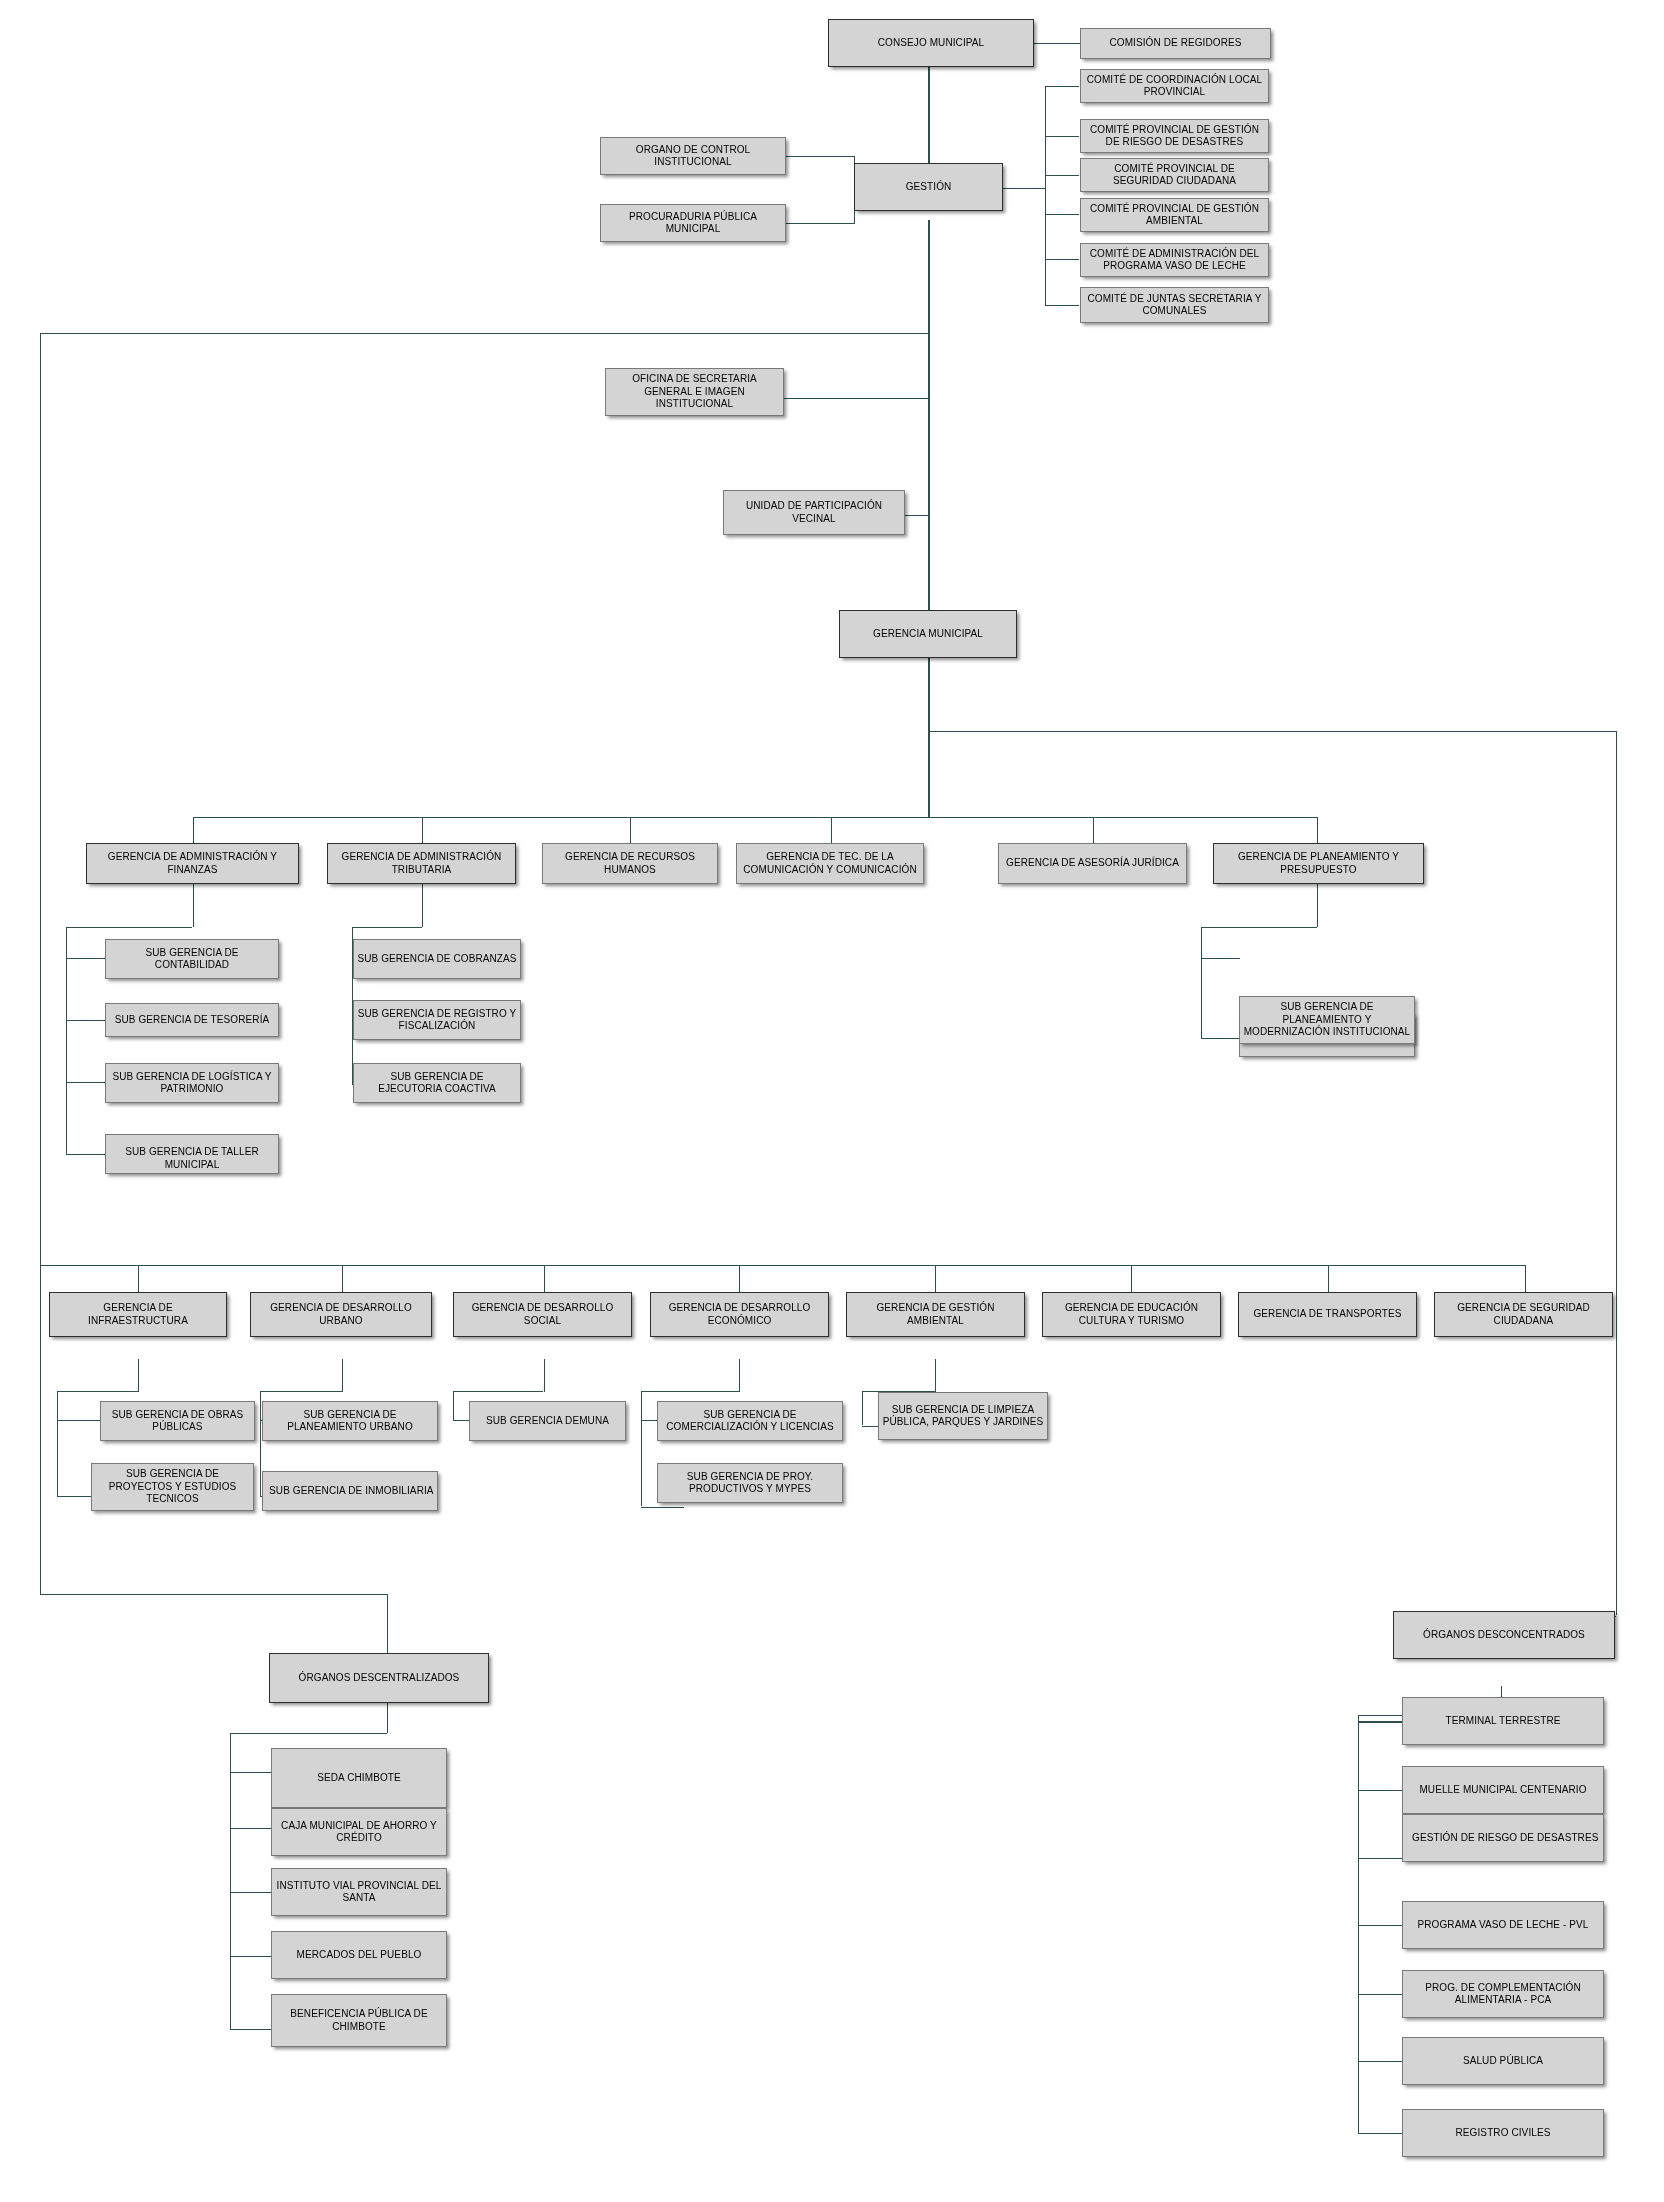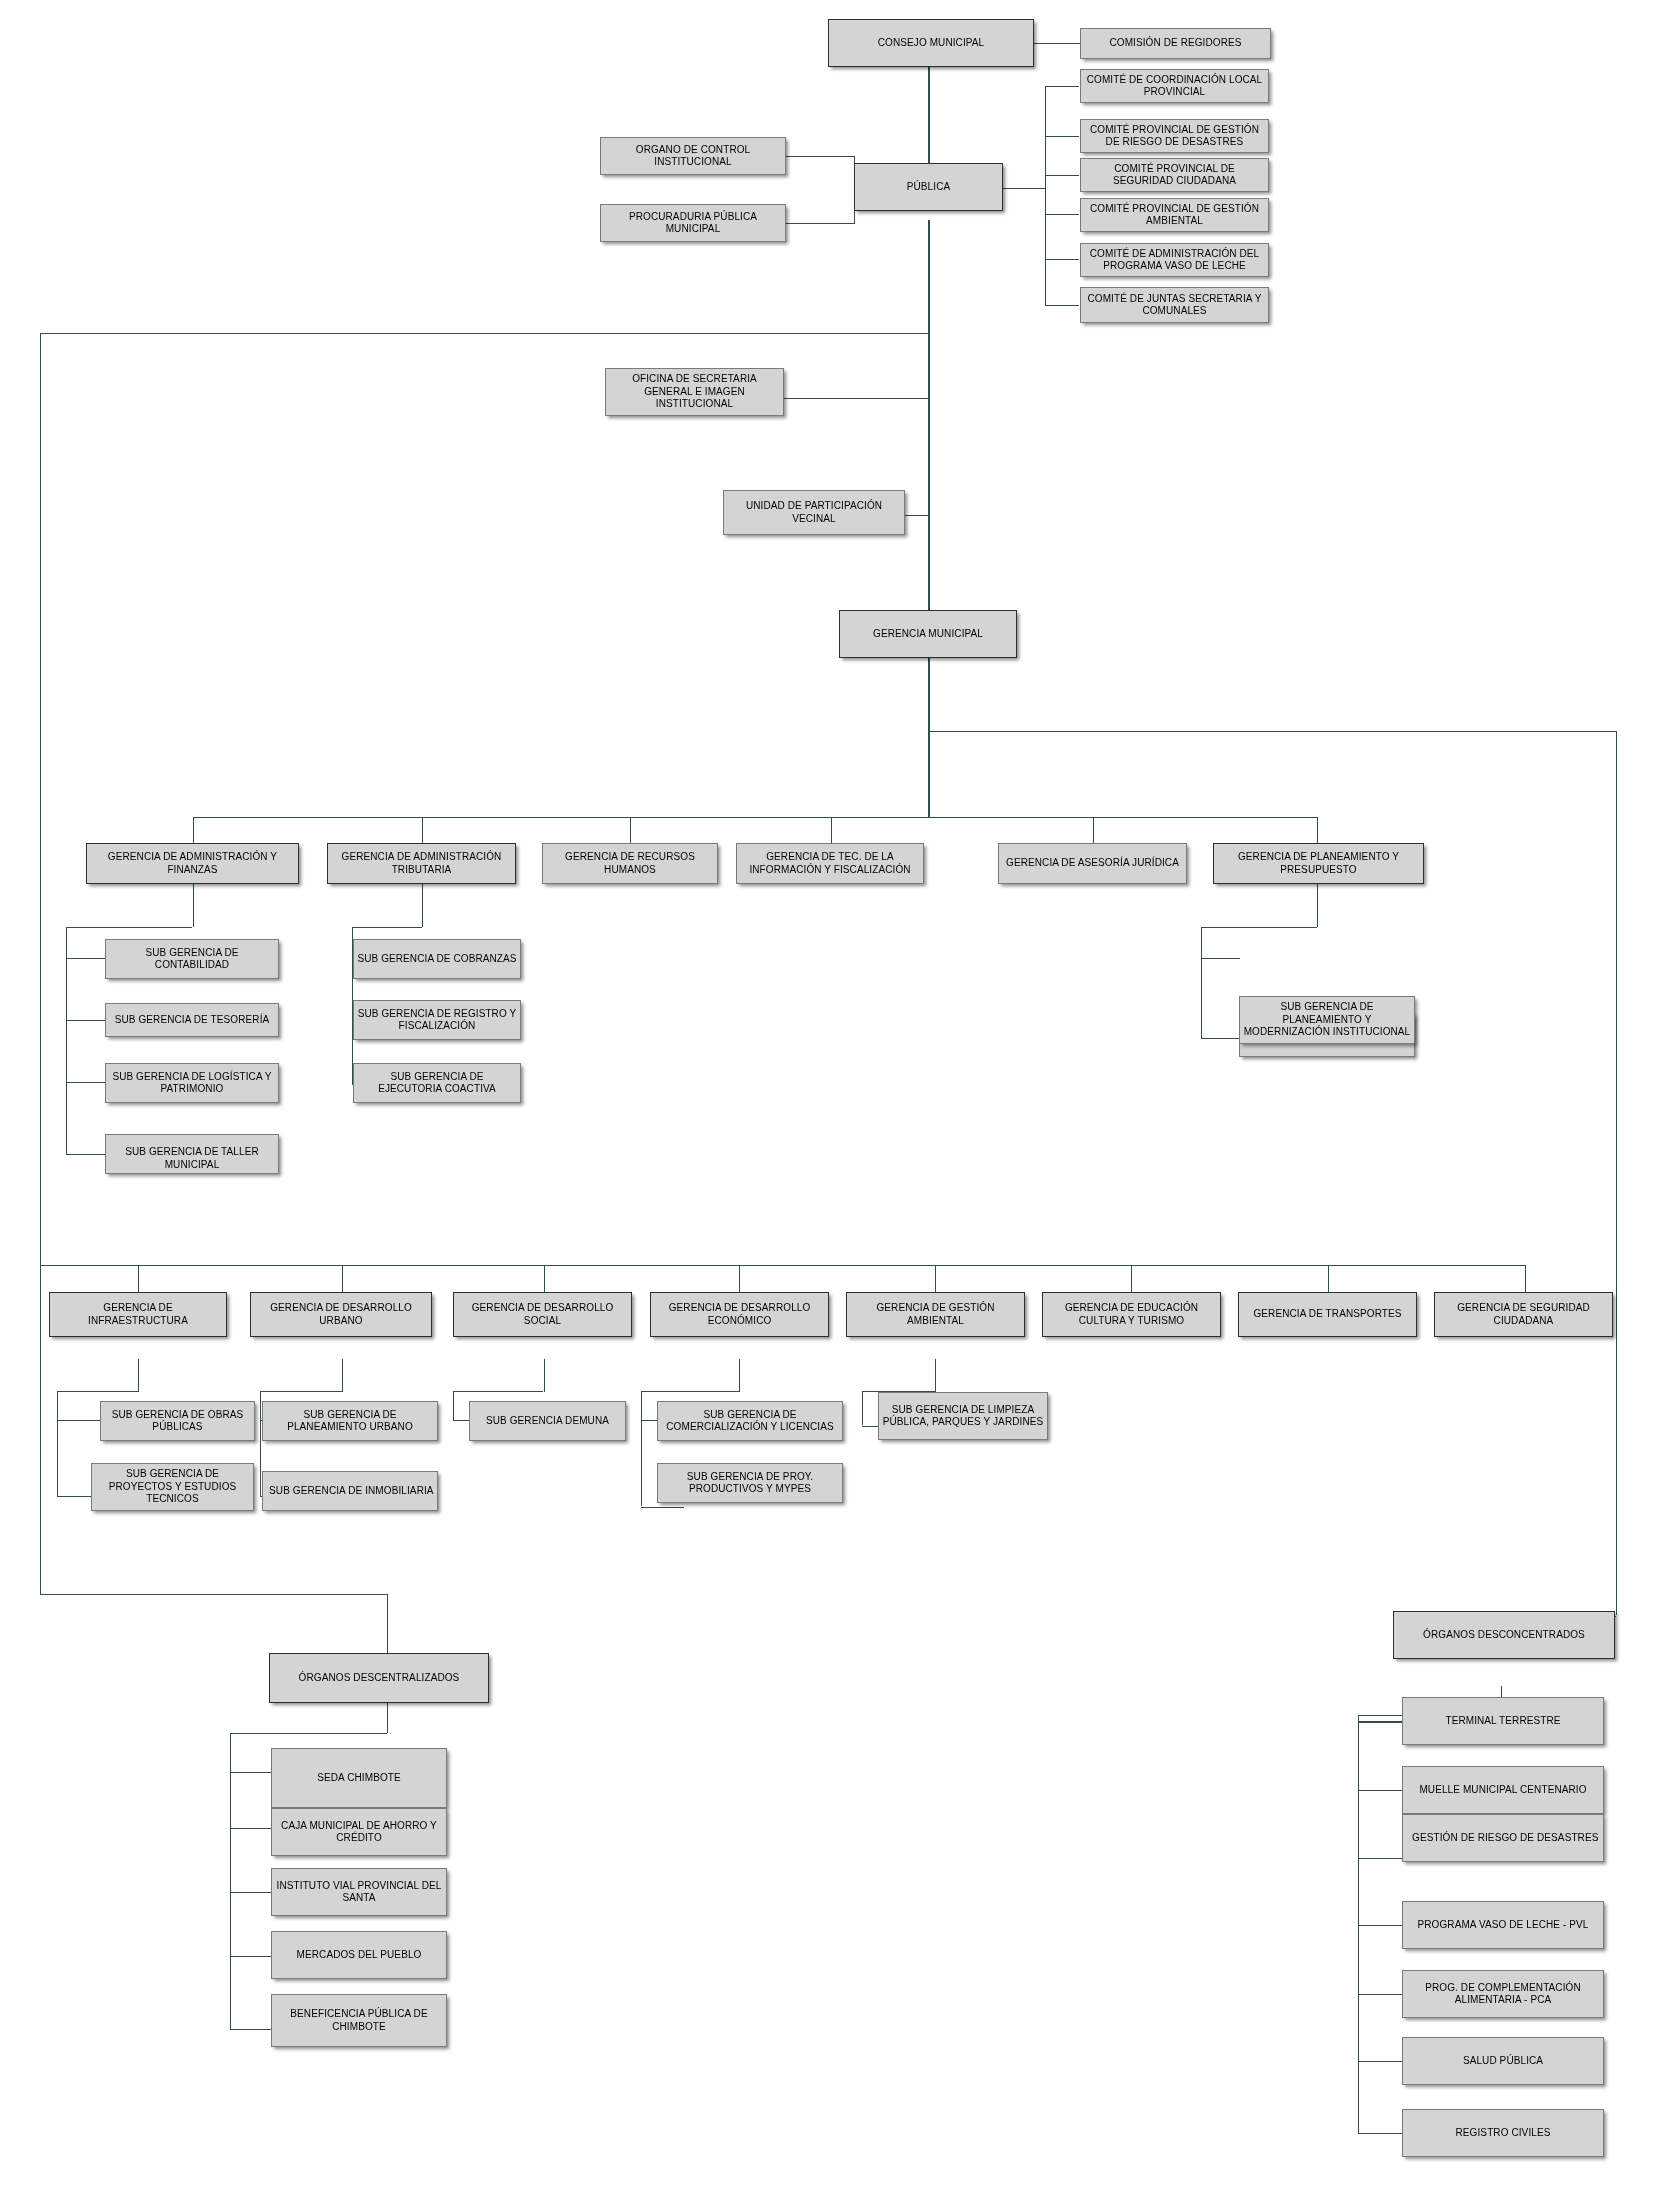--- a/index.html
+++ b/index.html
@@ -175,21 +175,21 @@
 
   <div class="box strong" style="left:828px;top:19px;width:206px;height:48px;">
     <span>CONSEJO MUNICIPAL</span>
   </div>
 
   <div class="box" style="left:1080px;top:27.5px;width:191px;height:31px;">
     <span>COMISIÓN DE REGIDORES</span>
   </div>
 
   <div class="box strong" style="left:854px;top:163px;width:149px;height:48px;">
-    <span>PÚBLICA</span>
+    <span>GESTIÓN</span>
   </div>
 
   <div class="box" style="left:600px;top:137px;width:186px;height:38px;">
     <span>ORGANO DE CONTROL INSTITUCIONAL</span>
   </div>
 
   <div class="box" style="left:600px;top:204px;width:186px;height:38px;">
     <span>PROCURADURIA PÚBLICA MUNICIPAL</span>
   </div>
 
@@ -227,21 +227,21 @@
   <div class="box strong" style="left:86px;top:843px;width:213px;height:41px;">
     <span>GERENCIA DE ADMINISTRACIÓN Y FINANZAS</span>
   </div>
   <div class="box strong" style="left:327px;top:843px;width:189px;height:41px;">
     <span>GERENCIA DE ADMINISTRACIÓN TRIBUTARIA</span>
   </div>
   <div class="box" style="left:542px;top:843px;width:176px;height:41px;">
     <span>GERENCIA DE RECURSOS HUMANOS</span>
   </div>
   <div class="box" style="left:736px;top:843px;width:188px;height:41px;">
-    <span>GERENCIA DE TEC. DE LA INFORMACIÓN Y FISCALIZACIÓN</span>
+    <span>GERENCIA DE TEC. DE LA COMUNICACIÓN Y COMUNICACIÓN</span>
   </div>
   <div class="box" style="left:998px;top:843px;width:189px;height:41px;">
     <span>GERENCIA DE ASESORÍA JURÍDICA</span>
   </div>
   <div class="box strong" style="left:1213px;top:843px;width:211px;height:41px;">
     <span>GERENCIA DE PLANEAMIENTO Y PRESUPUESTO</span>
   </div>
 
   <div class="box" style="left:105px;top:939px;width:174px;height:40px;">
     <span>SUB GERENCIA DE CONTABILIDAD</span>

